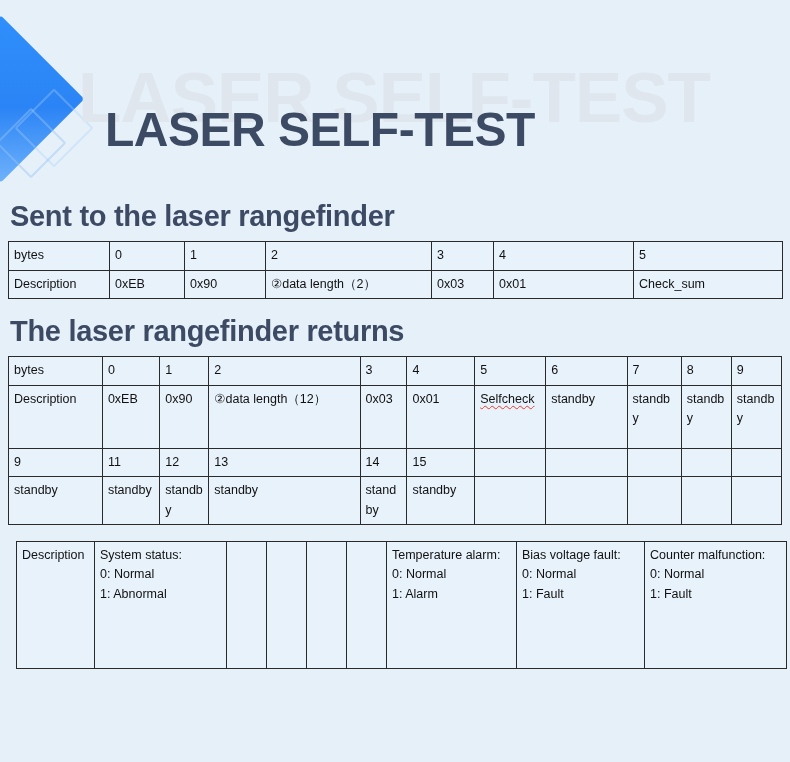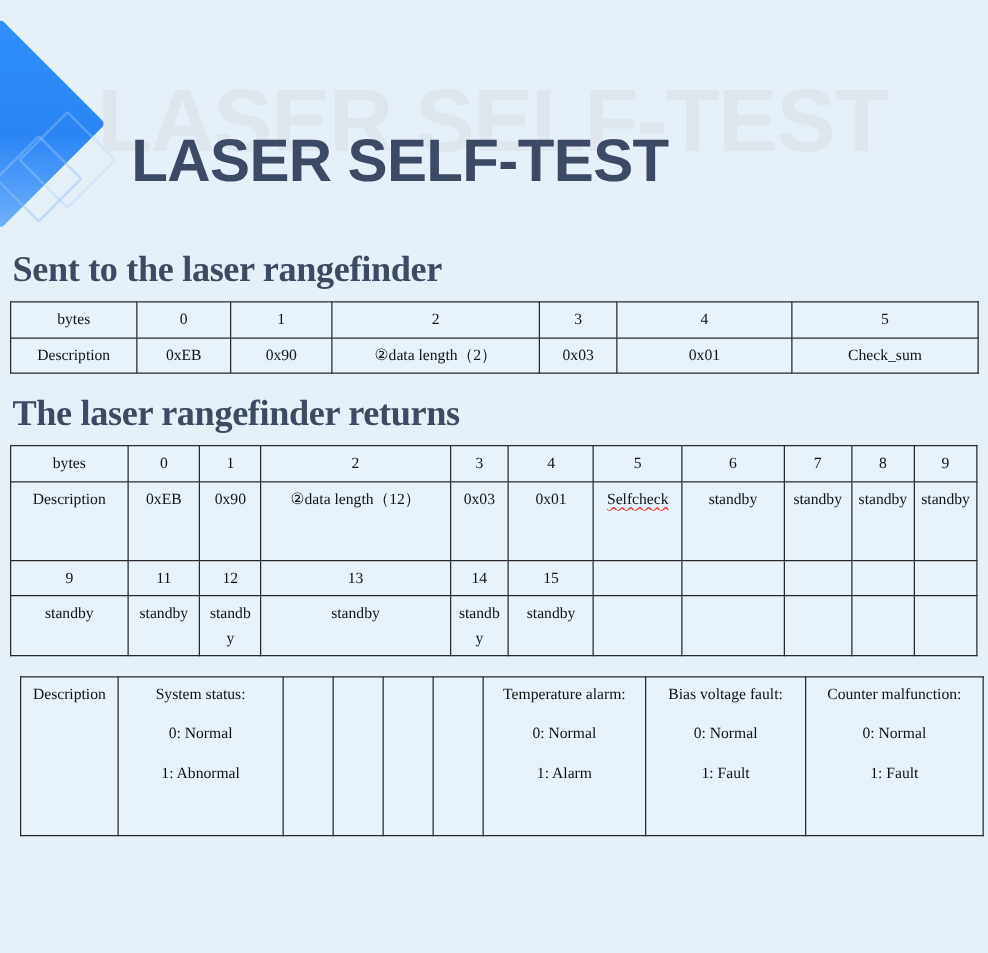--- a/index.html
+++ b/index.html
@@ -79,21 +79,20 @@
     font-weight: bold;
     color: #3d4a63;
     white-space: nowrap;
     line-height: 1;
     letter-spacing: -0.5px;
   }
 
   
   .content {
     padding: 0 8px;
-    font-family: Liberation Serif, serif;
   }
   .section {
     margin-top: 16px;
   }
   .section:first-child { margin-top: 0; }
   h2.heading {
     font-size: 29px;
     font-weight: bold;
     color: #3d4a63;
     margin: 0 0 8px 0;
@@ -101,21 +100,20 @@
     line-height: 1.15;
     letter-spacing: -0.3px;
   }
 
   
   table.grid {
     border-collapse: collapse;
     width: 774px;
     table-layout: fixed;
     background: #e8f2fb;
-    text-align: center;
   }
   table.grid td {
     border: 1px solid #2a2a2a;
     font-size: 12.5px;
     line-height: 1.55;
     padding: 4px 5px;
     vertical-align: top;
     color: #111;
     word-wrap: break-word;
     overflow-wrap: break-word;
@@ -124,21 +122,21 @@
   td.tall3 { height: 54px; }
 
   .spell {
     text-decoration: underline;
     text-decoration-color: #e83a2e;
     text-decoration-style: wavy;
     text-decoration-thickness: 1px;
     text-underline-offset: 2px;
   }
   .cellline { display: block; }
-  .cellline + .cellline { margin-top: 12px; }
+  .cellline + .cellline { }
 </style>
 </head>
 <body>
 
 <div class="banner">
   <div class="deco"></div>
   <div class="deco-ghost2"></div>
   <div class="deco-ghost"></div>
   <div class="title-wrap">
     <div class="title-ghost">LASER SELF-TEST</div>

